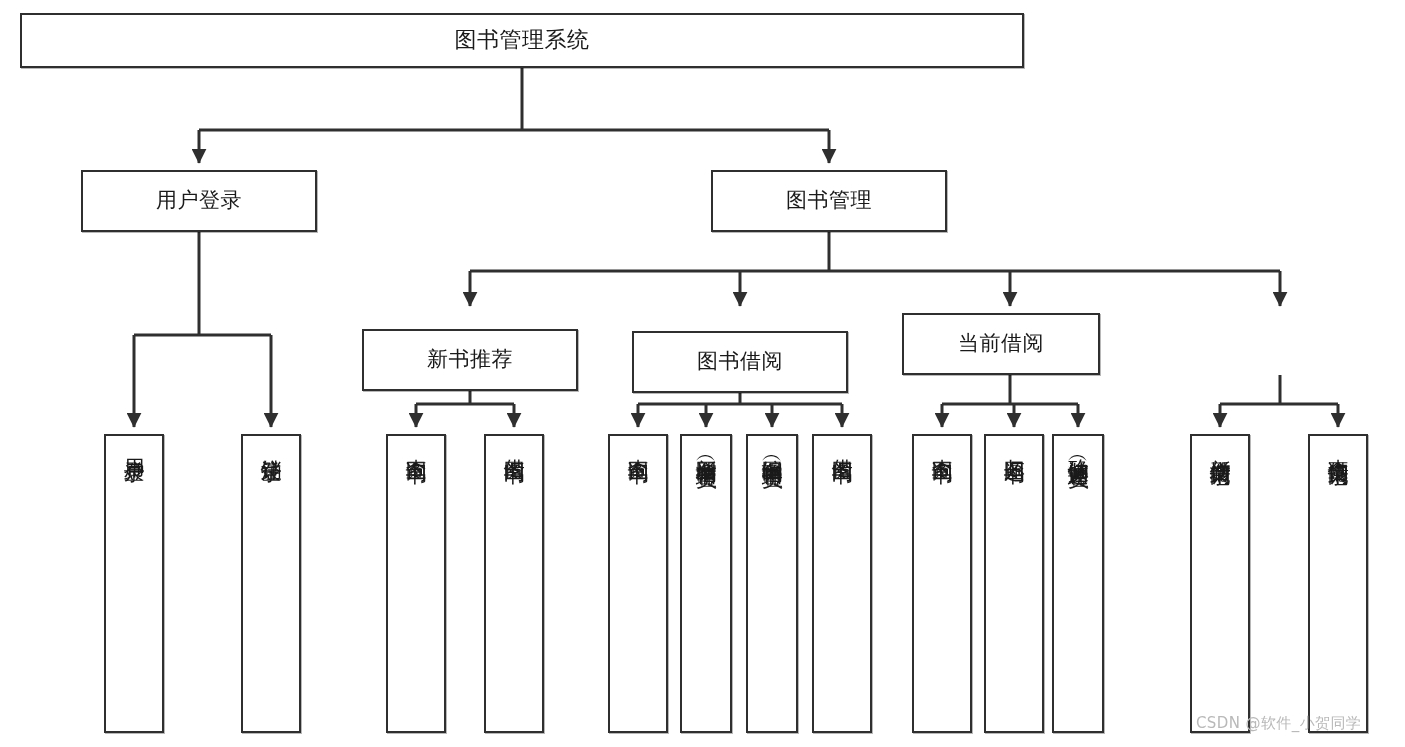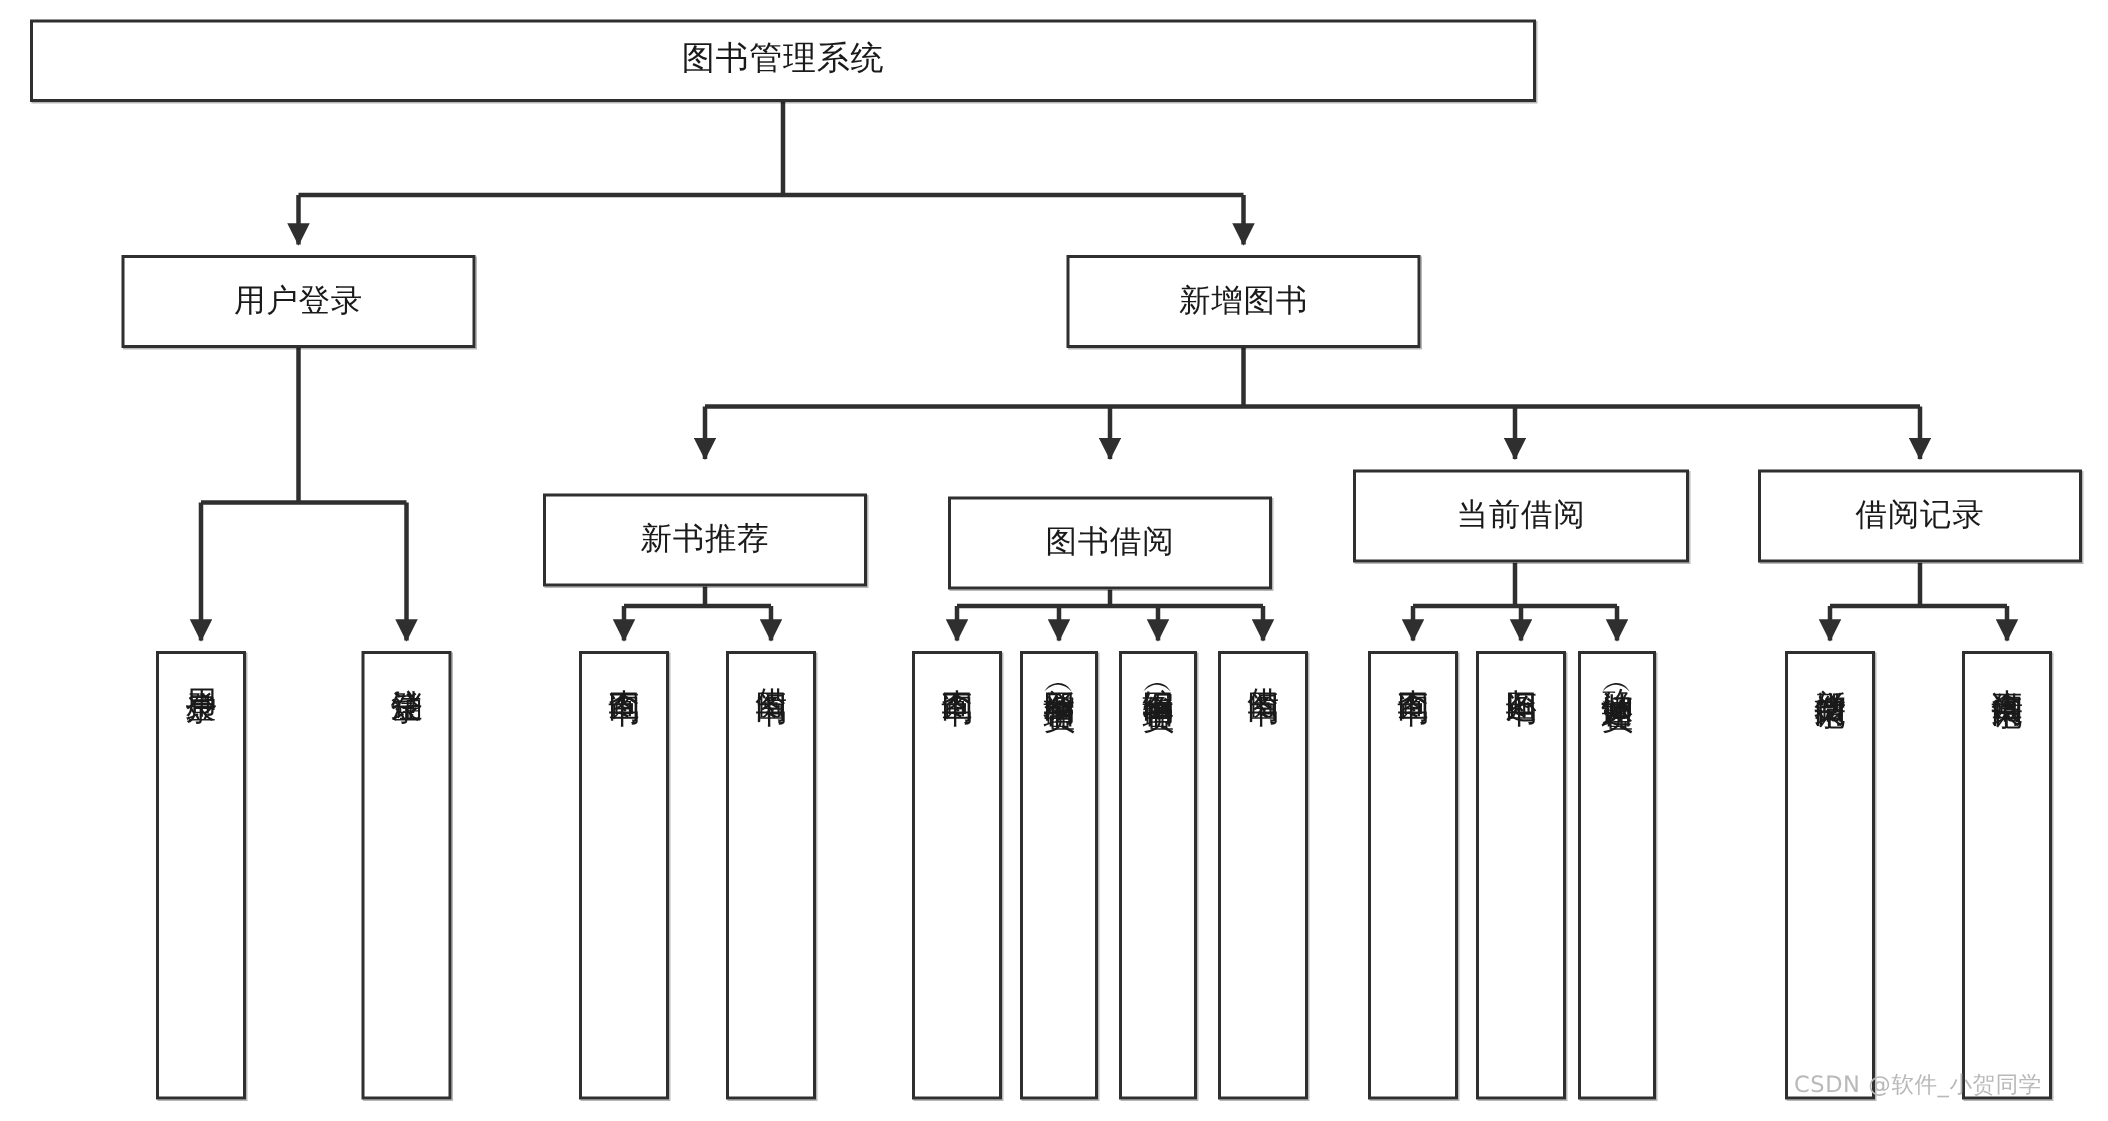--- a/index.html
+++ b/index.html
@@ -129,34 +129,31 @@
   </svg>
 
   <div class="node horizontal root" style="left:20px; top:13px; width:1004px; height:55px;">
     <span class="node-label">图书管理系统</span>
   </div>
 
   <div class="node horizontal" style="left:81px; top:170px; width:236px; height:62px;">
     <span class="node-label">用户登录</span>
   </div>
   <div class="node horizontal" style="left:711px; top:170px; width:236px; height:62px;">
-    <span class="node-label">新增图书</span>
+    <span class="node-label">图书管理</span>
   </div>
 
   <div class="node horizontal" style="left:362px; top:313px; width:216px; height:62px;margin-top:16px;">
     <span class="node-label">新书推荐</span>
   </div>
   <div class="node horizontal" style="left:632px; top:313px; width:216px; height:62px;margin-top:18px;">
     <span class="node-label">图书借阅</span>
   </div>
-  <div class="node horizontal" style="left:902px; top:313px; width:224px; height:62px;">
+  <div class="node horizontal" style="left:902px; top:313px; width:198px; height:62px;">
     <span class="node-label">当前借阅</span>
-  </div>
-  <div class="node horizontal" style="left:1172px; top:313px; width:216px; height:62px;">
-    <span class="node-label">借阅记录</span>
   </div>
 
   <div class="node vertical" style="left:104px; top:434px; width:60px; height:299px;">
     <span class="node-label">用户登录</span>
   </div>
   <div class="node vertical" style="left:241px; top:434px; width:60px; height:299px;">
     <span class="node-label">注销登录</span>
   </div>
   <div class="node vertical" style="left:386px; top:434px; width:60px; height:299px;">
     <span class="node-label">查询图书</span>

